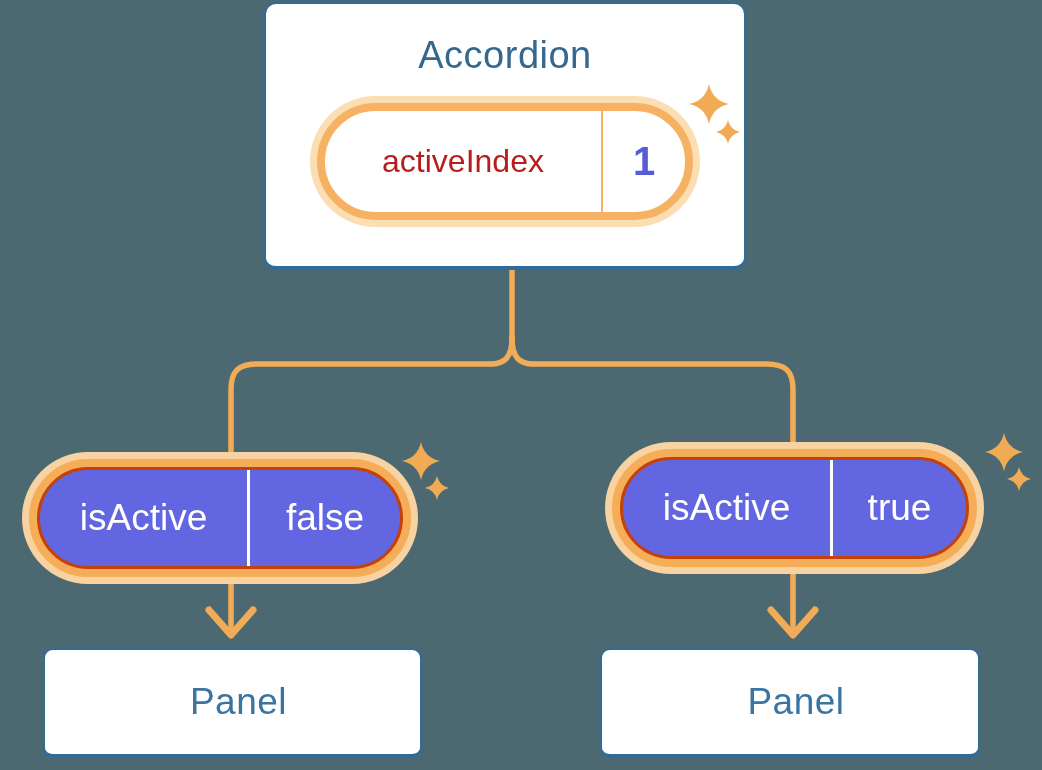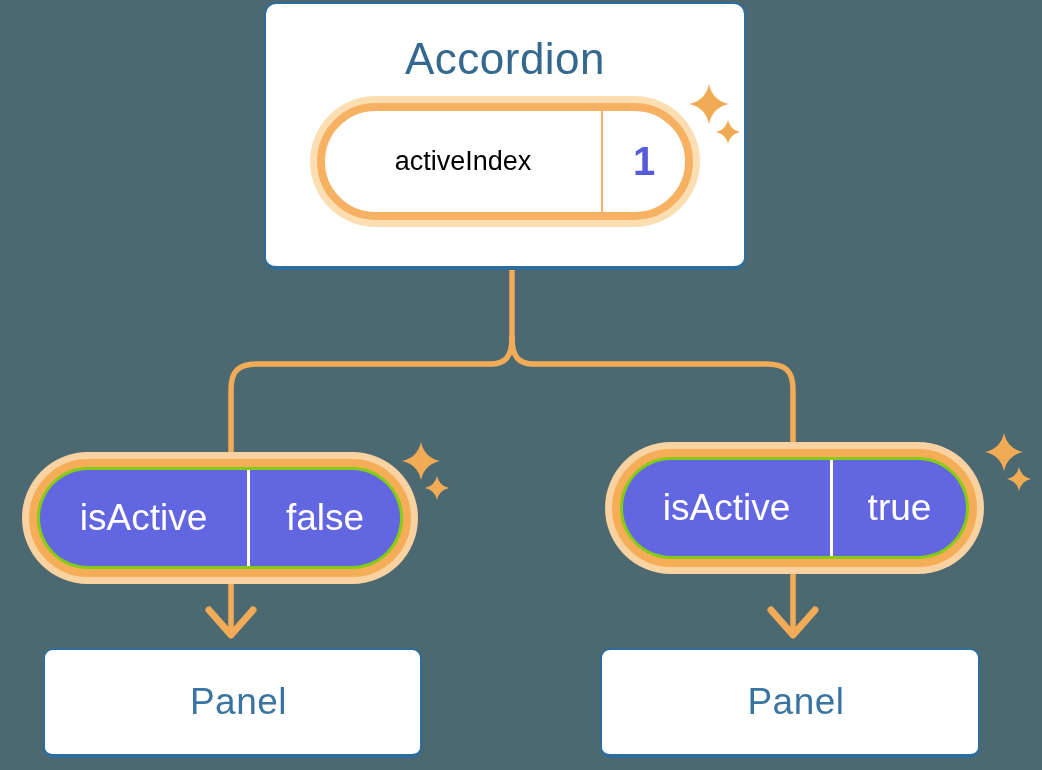--- a/index.html
+++ b/index.html
@@ -36,21 +36,21 @@
     border: 2px solid #2E6D9B;
     border-bottom-width: 4px;
     border-radius: 12px;
     z-index: 2;
   }
   .accordion-card { left: 264px; top: 2px; width: 482px; height: 268px; }
   .accordion-title {
     position: absolute;
     left: 0; right: 0; top: 30px;
     text-align: center;
-    font-size: 44px;
+    font-size: 38px;
     font-weight: 500;
     letter-spacing: 0.5px;
     color: #34688F;
   }
 
   .panel {
     display: flex;
     align-items: center;
     justify-content: center;
     font-size: 37px;
@@ -77,39 +77,39 @@
     overflow: hidden;
   }
   .state-pill .cell {
     display: flex;
     align-items: center;
     justify-content: center;
     height: 100%;
   }
   .state-pill .label-cell {
     width: 276px;
-    font-size: 27px;
-    color: #000000;
+    font-size: 32px;
+    color: #b91c1c;
   }
   .state-pill .pill-divider-orange {
     width: 2px; height: 100%;
     background: #F6B162;
   }
   .state-pill .value-cell {
     flex: 1;
     font-size: 40px;
     font-weight: 700;
     color: #565CD8;
   }
 
   
   .prop-pill {
     position: absolute;
     box-sizing: border-box;
-    background: #84cc16;
+    background: #c2410c;
     border: 8px solid #F5AD58;
     border-radius: 70px;
     box-shadow: 0 0 0 7px #F8D2A0;
     padding: 3px;
     z-index: 2;
   }
   .prop-pill-left  { left: 29px;  top: 459px; width: 382px; height: 118px; }
   .prop-pill-right { left: 612px; top: 449px; width: 365px; height: 118px; }
   .prop-pill-inner {
     width: 100%; height: 100%;

